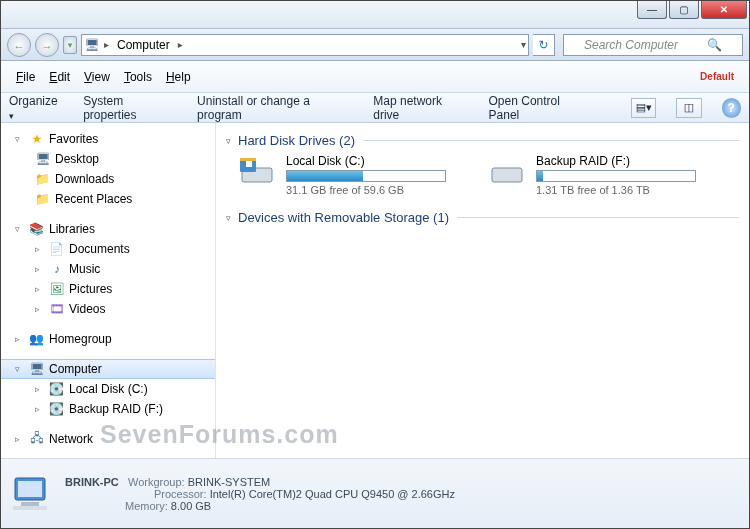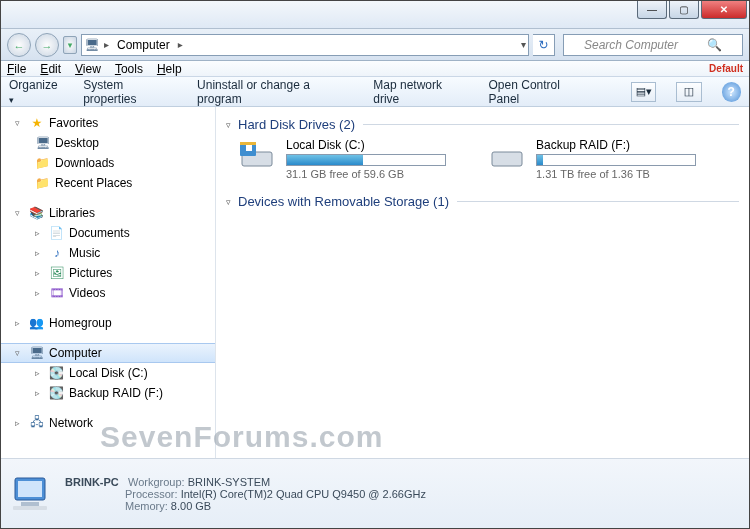--- a/index.html
+++ b/index.html
@@ -10,21 +10,21 @@
   .winbtn.close { width: 46px; background: linear-gradient(#f08080,#cc2b2b); color: #fff; font-weight: bold;}
   .navbar { height: 32px; display: flex; align-items: center; padding: 2px 6px; gap: 4px; border-bottom: 1px solid #9fb2c6; background: linear-gradient(#e9f0f8,#d6e2f0);}
   .navbtn { width: 24px; height: 24px; border-radius: 50%; background: radial-gradient(#fdfdfd,#c8d4e2); border: 1px solid #8fa4b8; display:flex;align-items:center;justify-content:center;font-size:11px;color:#4a6; }
   .navbtn.small { width: 14px; height: 18px; border-radius: 2px; font-size:9px;}
   .address { flex: 1; height: 22px; background: #fff; border: 1px solid #869db5; display: flex; align-items: center; padding: 0 2px; font-size: 12px; gap:4px;}
   .address .crumb { padding: 0 4px; }
   .address .arr { color:#555; font-size:10px;}
   .refresh { width: 22px; height: 22px; border: 1px solid #869db5; border-left: none; background:#fff; display:flex;align-items:center;justify-content:center; font-size:12px; color:#2a6bbf;}
   .search { width: 180px; height: 22px; background: #fff; border: 1px solid #869db5; margin-left: 4px; display: flex; align-items: center; padding: 0 20px; font-size: 12px; color: #888; font-style: italic; }
   .search .sicon { margin-left:auto; font-style:normal; color:#2a6bbf;}
-  .menubar { height: 16px; background: linear-gradient(#fbfdff,#eef4fa); display: flex; align-items: center; padding: 0 6px; gap: 14px; font-size: 12px; border-bottom:1px solid #cad7e6;}
+  .menubar { height: 32px; background: linear-gradient(#fbfdff,#eef4fa); display: flex; align-items: center; padding: 0 15px; gap: 14px; font-size: 12px; border-bottom:1px solid #cad7e6;}
   .menubar span u { text-decoration: underline; }
   .annot { color:#d03020; font-weight:bold; font-size:10px; margin-left:auto; }
   .toolbar { height: 30px; background: linear-gradient(#f7fbff,#e3edf8); display: flex; align-items: center; padding: 0 8px; gap: 20px; font-size: 12px; border-bottom:1px solid #c0cfdf; color:#1a2b3c;}
   .toolbar .org::after{ content:" ▾"; font-size:9px;}
   .toolbar .spacer{flex:1;}
   .toolbar .viewbtn{ width:26px;height:20px;border:1px solid #a9bdd1;background:linear-gradient(#fdfeff,#e6eef7);display:flex;align-items:center;justify-content:center;font-size:11px;}
   .toolbar .help{ width:20px;height:20px;border-radius:50%;background:radial-gradient(#cfe7ff,#4d8fd6);color:#fff;font-weight:bold;display:flex;align-items:center;justify-content:center;font-size:12px;}
   .pane { flex:1; display:flex; background:#fff; }
   .sidebar { width:215px; border-right:1px solid #dde4ec; padding:6px 0; font-size:12px; overflow:hidden;}
   .navitem { display:flex; align-items:center; height:20px; padding:0 6px 0 14px; gap:4px; white-space:nowrap;}
@@ -53,21 +53,21 @@
   .dicon{ width:38px; height:34px; display:flex;align-items:center;justify-content:center;}
   .dicon svg{}
   .dinfo{ flex:1; }
   .dname{ font-size:12px; color:#000; margin-bottom:2px;}
   .dbar{ width:160px; height:12px; border:1px solid #8a9aad; background:#fff; position:relative; margin-bottom:2px;}
   .dfill{ height:100%; background:linear-gradient(#6fc2e6,#2a8acb);}
   .dfree{ font-size:11px; color:#666;}
   .details{ height:70px; border-top:1px solid #cfd8e3; background:linear-gradient(#f2f6fb,#e6eef7); display:flex; align-items:center; padding:4px 10px; font-size:11px; color:#3a4a5a;}
   .details .bigicon{ width:44px; height:40px; margin-right:10px; display:flex;align-items:center;justify-content:center;}
   .details .k{ color:#6a7a8a;}
-  .watermark{ position:absolute; left:100px; top:420px; font-size:30px; font-weight:600; color:#9aa4af; opacity:.6; pointer-events:none; letter-spacing:1px;}
+  .watermark{ position:absolute; left:100px; top:420px; font-size:25px; font-weight:600; color:#9aa4af; opacity:.6; pointer-events:none; letter-spacing:1px;}
 </style>
 </head>
 <body>
 
 <div class="window">
 
   <div class="titlebar">
     <div class="winbtn">—</div>
     <div class="winbtn">▢</div>
     <div class="winbtn close">✕</div>
@@ -245,21 +245,21 @@
           <rect x="10" y="28" width="18" height="4" fill="#b0bfd0"></rect>
           <rect x="2" y="32" width="34" height="4" rx="1" fill="#d7dee6"></rect>
         </svg>
     </div>
     <div>
       <div>
         <b>BRINK-PC</b>
         &nbsp;&nbsp;<span class="k">Workgroup:</span>
         <span>BRINK-SYSTEM</span>
       </div>
-      <div style="margin-left:60px;">
+      <div style="margin-left:89px;">
         <span class="k">Processor:</span>
         <span>Intel(R) Core(TM)2 Quad  CPU   Q9450  @ 2.66GHz</span>
       </div>
       <div style="margin-left:60px;">
         <span class="k">Memory:</span>
         <span>8.00 GB</span>
       </div>
     </div>
   </div>
 

